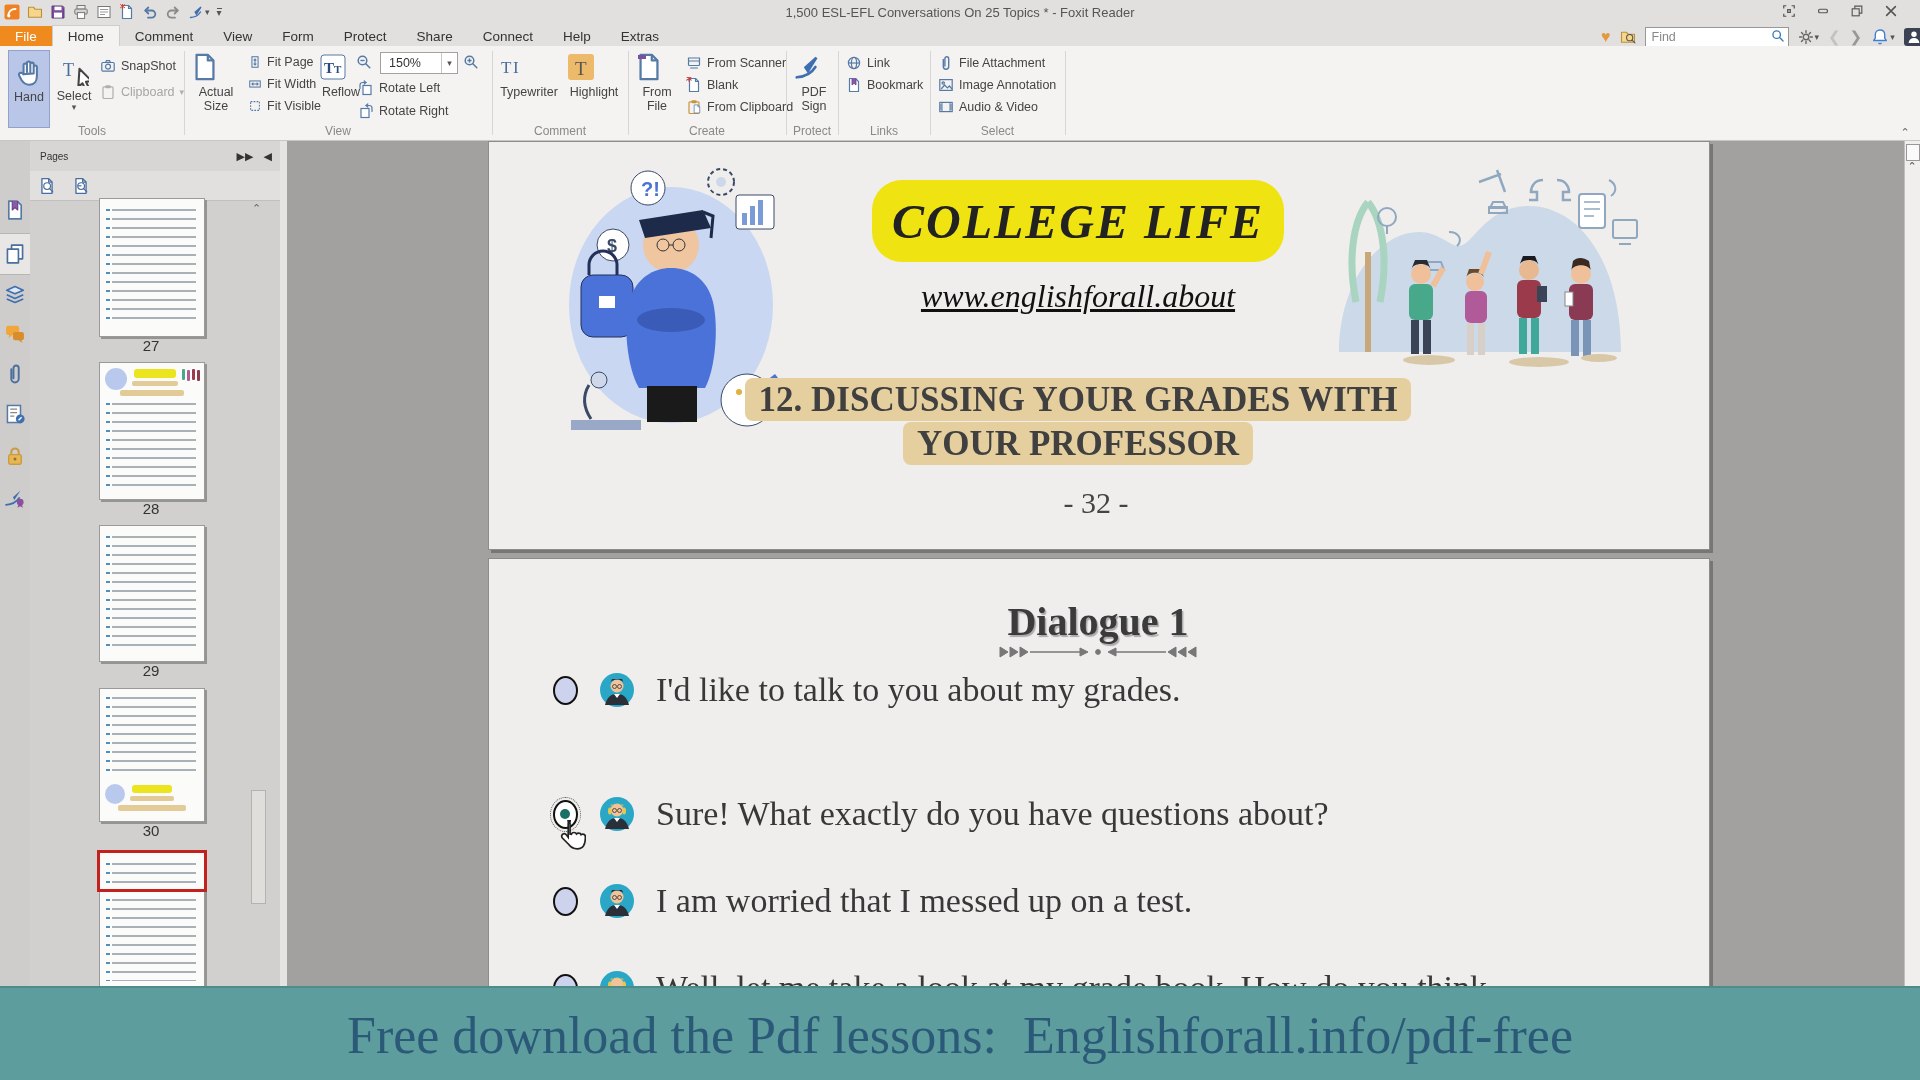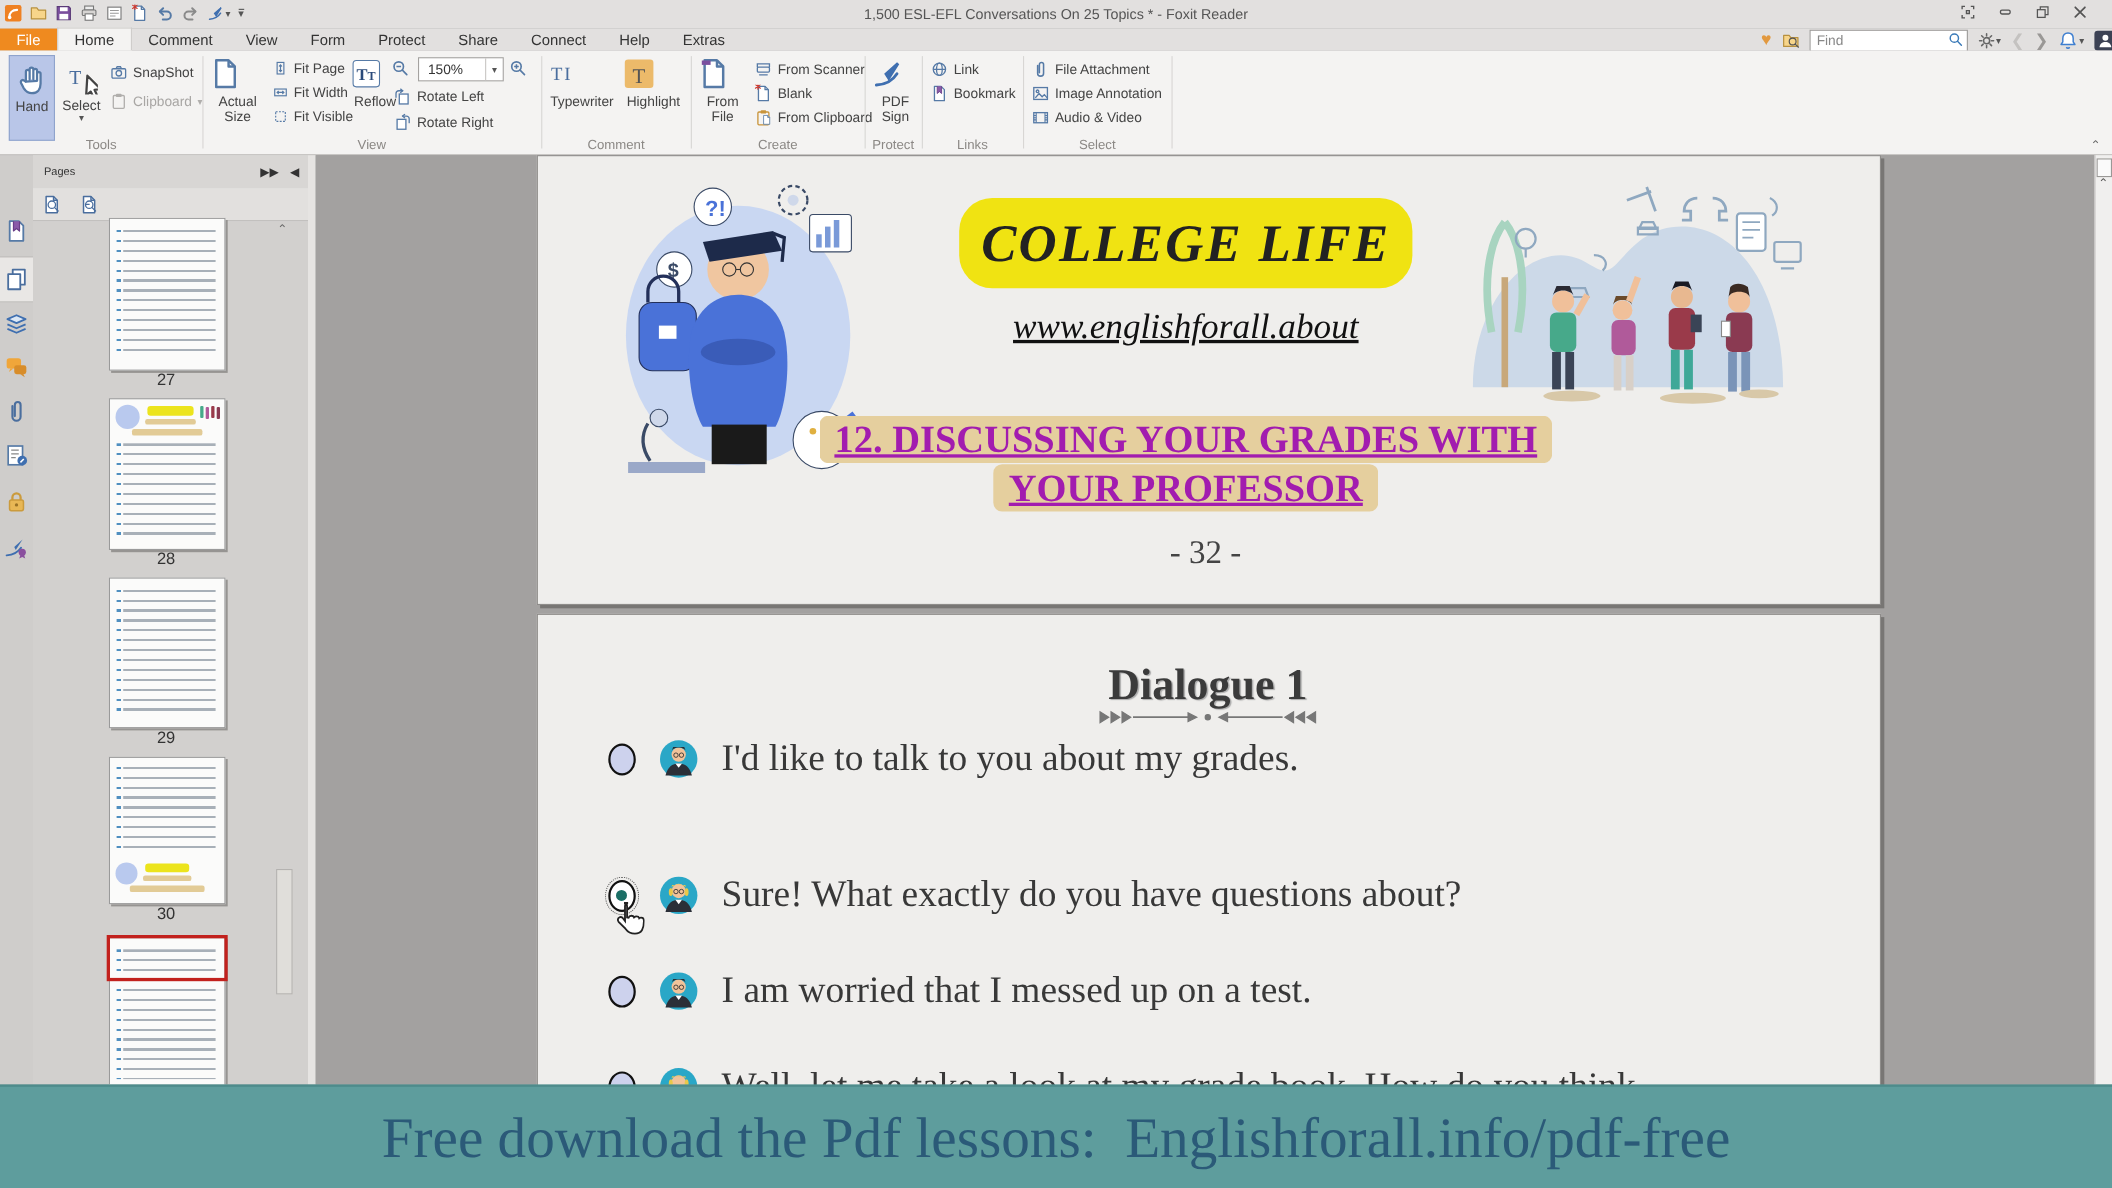--- a/index.html
+++ b/index.html
@@ -85,21 +85,21 @@
   .docarea{left:287px;top:141px;width:1633px;height:845px;background:#a3a1a0;}
   .page{position:absolute;left:488px;background:#efeeec;border:1px solid #8e8c8a;
     box-shadow:3px 3px 0 #787674;width:1222px;box-sizing:border-box;}
   .brandbox{position:absolute;left:872px;top:180px;width:412px;height:82px;background:#f0e312;border-radius:30px;
     display:flex;align-items:center;justify-content:center;}
   .brandtext{font-family:"Liberation Serif",serif;font-weight:bold;font-style:italic;font-size:48px;
     letter-spacing:2px;color:#222;}
   .weblink{position:absolute;left:872px;top:278px;width:412px;text-align:center;
     font-family:"Liberation Serif",serif;font-style:italic;font-size:32px;color:#111;text-decoration:underline;}
   .lessontitle{position:absolute;left:698px;top:378px;width:760px;text-align:center;
-    font-family:"Liberation Serif",serif;font-weight:bold;font-size:35px;line-height:44px;color:#a21caf;text-decoration:underline;}
+    font-family:"Liberation Serif",serif;font-weight:bold;font-size:35px;line-height:44px;color:#404040;}
   .lessontitle span{background:#e5cf9e;padding:2px 14px;border-radius:8px;
     box-decoration-break:clone;-webkit-box-decoration-break:clone;}
   .pagenum{position:absolute;left:946px;top:486px;width:300px;text-align:center;
     font-family:"Liberation Serif",serif;font-size:30px;color:#444;}
   .dlgheading{position:absolute;left:848px;top:598px;width:500px;text-align:center;
     font-family:"Liberation Serif",serif;font-weight:bold;font-size:40px;color:#3b3b3b;
     text-shadow:1.5px 1.5px 1px #aaa;}
   .divider{position:absolute;left:998px;top:645px;color:#777;}
   .dlg{position:absolute;left:553px;display:flex;align-items:center;gap:21px;height:48px;}
   .dtext{font-family:"Liberation Serif",serif;font-size:34px;color:#383838;white-space:nowrap;}

